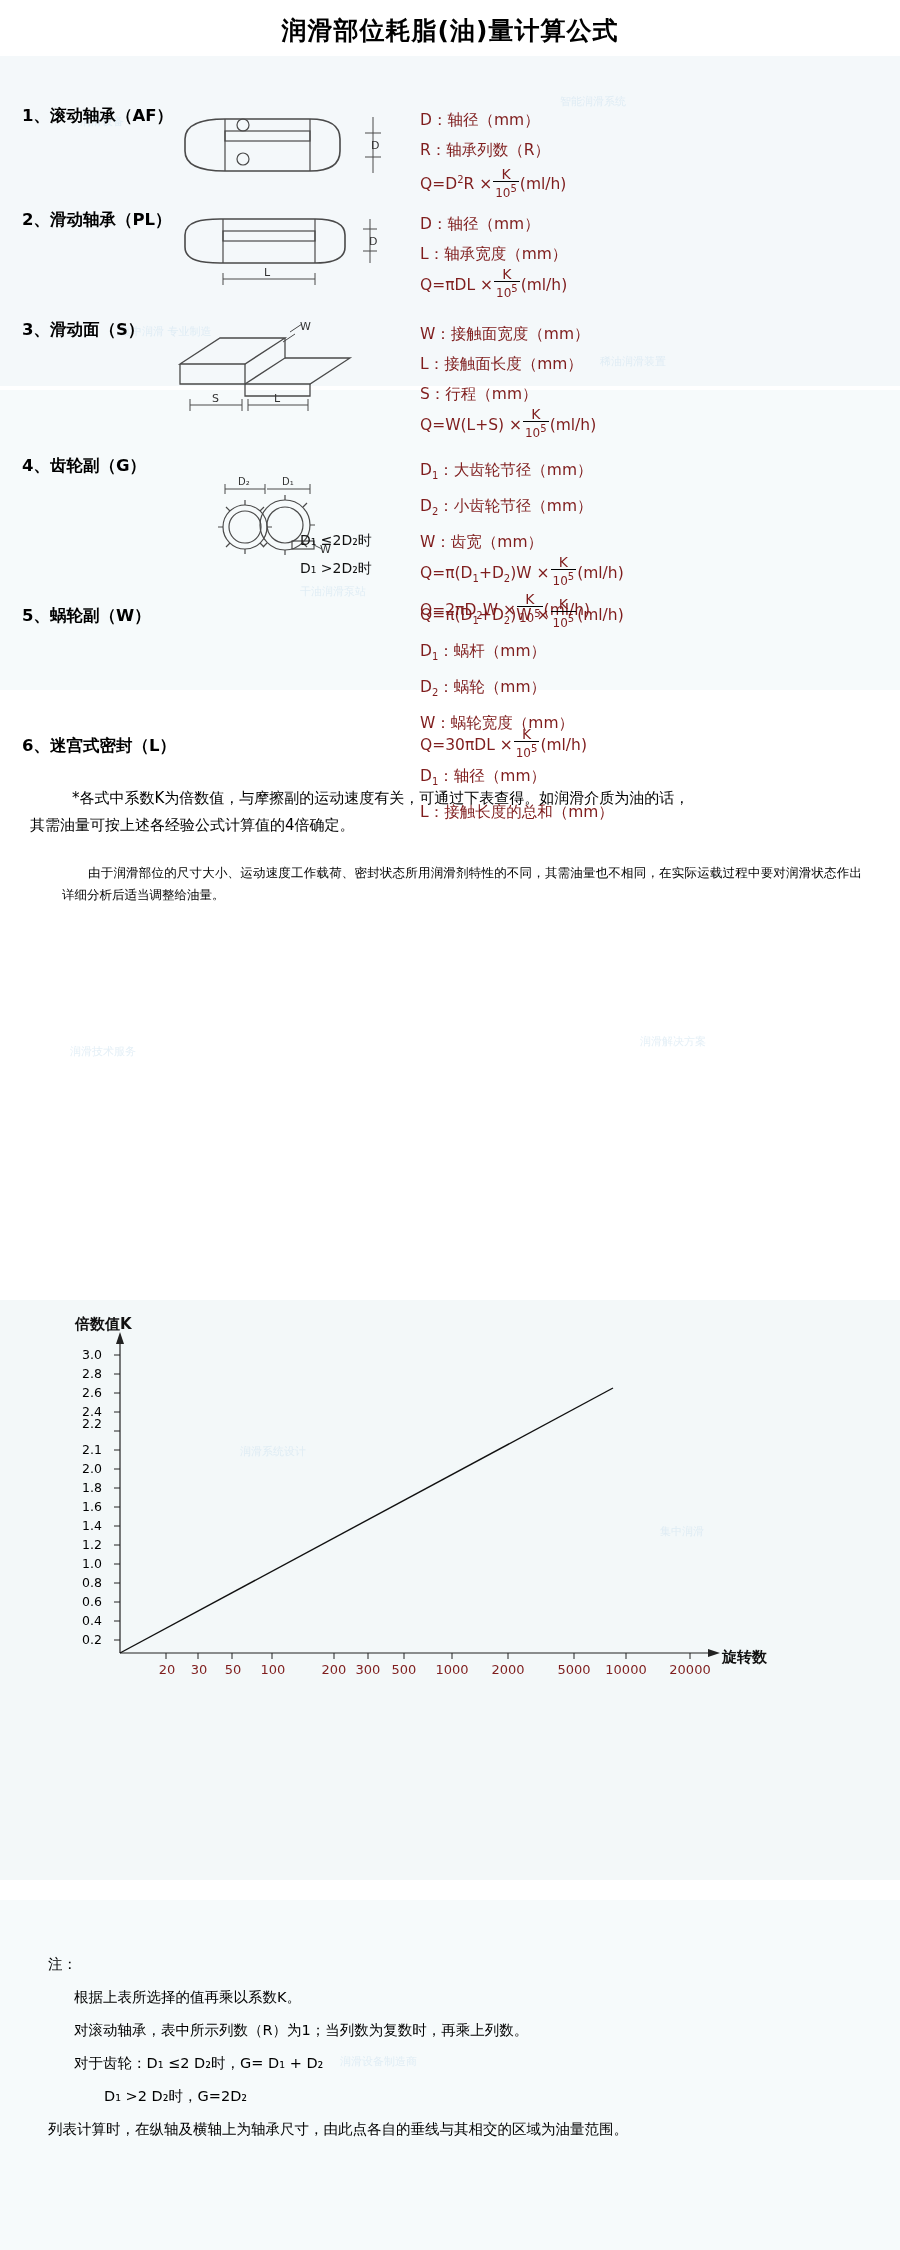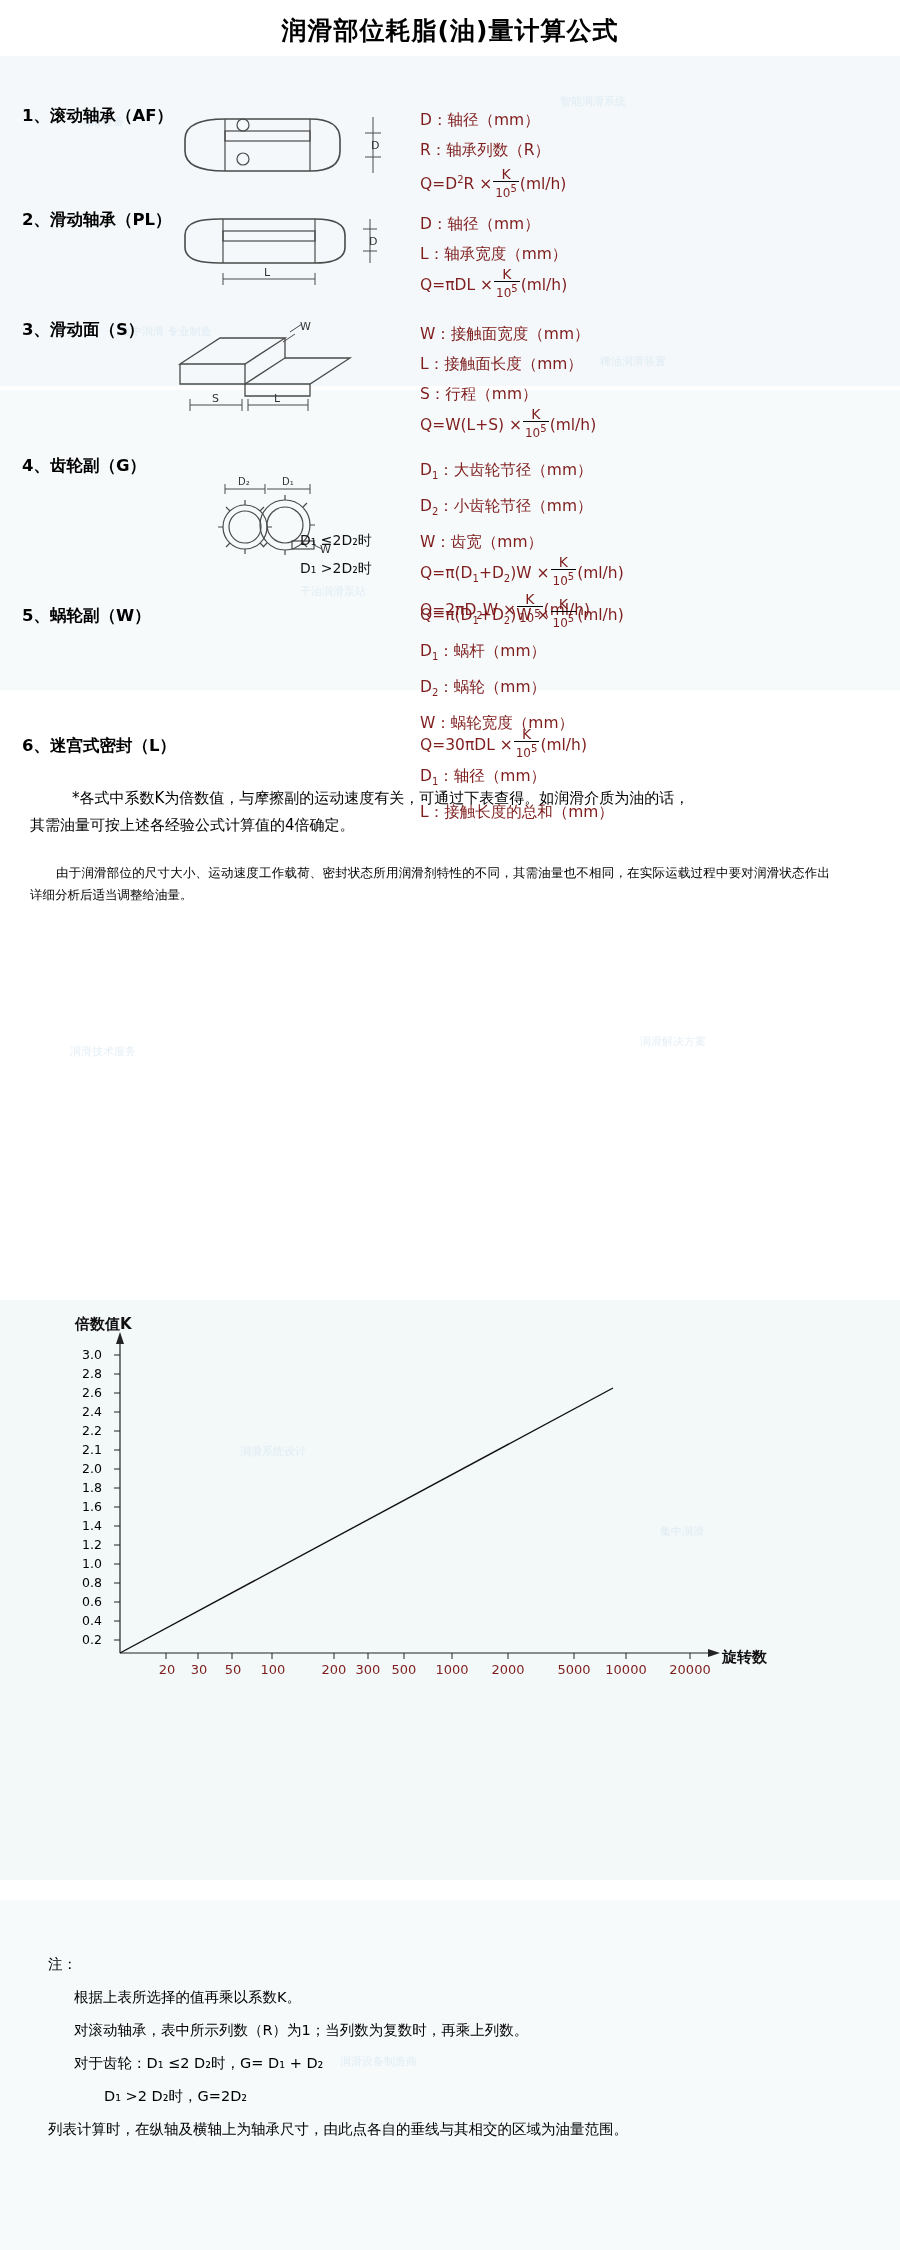--- a/index.html
+++ b/index.html
@@ -71,20 +71,21 @@
     color:#000;
     width:800px;
   }
   .para{
     position:absolute;
     font-size:12.5px;
     line-height:22px;
     color:#000;
     width:800px;
     text-align:justify;
+    margin-left:32px;
   }
   .cond{
     position:absolute;
     font-size:14px;
     line-height:30px;
     white-space:nowrap;
   }
   
   .chart-wrap{
     position:absolute;
@@ -366,21 +367,21 @@
         <line x1="690" y1="323" x2="690" y2="329"></line>
       </g>
 
       <line x1="120" y1="323" x2="613" y2="58" stroke="#111" stroke-width="1.4"></line>
     </svg>
 
     <div class="tick-label" style="left:82px;top:57px;">3.0</div>
     <div class="tick-label" style="left:82px;top:76px;">2.8</div>
     <div class="tick-label" style="left:82px;top:95px;">2.6</div>
     <div class="tick-label" style="left:82px;top:114px;">2.4</div>
-    <div class="tick-label" style="left:82px;top:133px;">2.2</div>
+    <div class="tick-label" style="left:82px;top:126px;">2.2</div>
     <div class="tick-label" style="left:82px;top:152px;">2.1</div>
     <div class="tick-label" style="left:82px;top:171px;">2.0</div>
     <div class="tick-label" style="left:82px;top:190px;">1.8</div>
     <div class="tick-label" style="left:82px;top:209px;">1.6</div>
     <div class="tick-label" style="left:82px;top:228px;">1.4</div>
     <div class="tick-label" style="left:82px;top:247px;">1.2</div>
     <div class="tick-label" style="left:82px;top:266px;">1.0</div>
     <div class="tick-label" style="left:82px;top:285px;">0.8</div>
     <div class="tick-label" style="left:82px;top:304px;">0.6</div>
     <div class="tick-label" style="left:82px;top:323px;">0.4</div>

